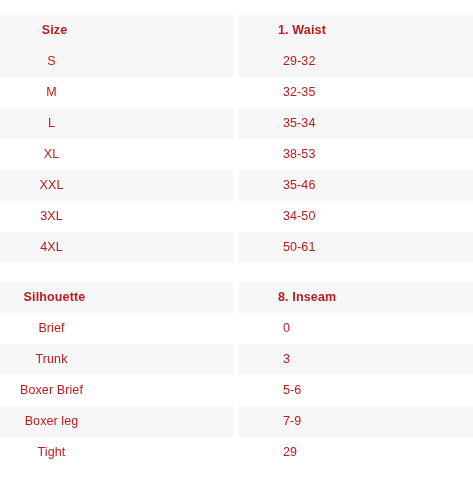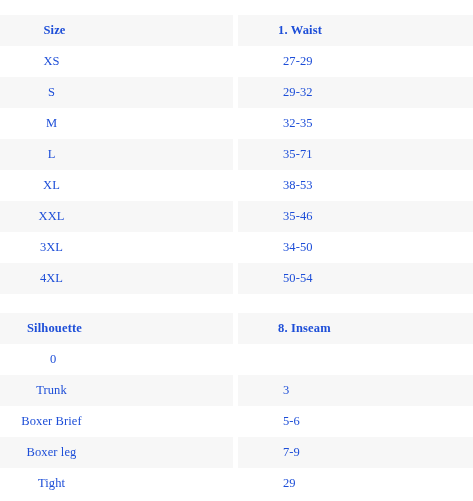--- a/index.html
+++ b/index.html
@@ -78,61 +78,55 @@
   .row.header .cell {
     font-weight: 700;
     color: #0b0b0b;
     letter-spacing: 0.15px;
   }
   .row.header .cell.col-label { padding-right: 124px; }
   .row.header .cell.col-value { padding-left: 40px; }
 
   .row .cell.col-label,
   .row .cell.col-value {
-    color: #1d4ed8;
-    font-family: Liberation Serif, serif;
+    color: #b91c1c;
   }
 </style>
 </head>
 <body>
 
 <div class="size-guide">
 
   <div class="top-spacer"></div>
 
   <div class="table-section">
 
     <div class="row header shaded">
       <div class="cell col-label">Size</div>
       <div class="gutter"></div>
       <div class="cell col-value">1. Waist</div>
     </div>
 
-    <div class="row">
-      <div class="cell col-label">XS</div>
-      <div class="gutter"></div>
-      <div class="cell col-value">27-29</div>
-    </div>
 
     <div class="row shaded">
       <div class="cell col-label">S</div>
       <div class="gutter"></div>
       <div class="cell col-value">29-32</div>
     </div>
 
     <div class="row">
       <div class="cell col-label">M</div>
       <div class="gutter"></div>
       <div class="cell col-value">32-35</div>
     </div>
 
     <div class="row shaded">
       <div class="cell col-label">L</div>
       <div class="gutter"></div>
-      <div class="cell col-value">35-71</div>
+      <div class="cell col-value">35-34</div>
     </div>
 
     <div class="row">
       <div class="cell col-label">XL</div>
       <div class="gutter"></div>
       <div class="cell col-value">38-53</div>
     </div>
 
     <div class="row shaded">
       <div class="cell col-label">XXL</div>
@@ -142,36 +136,37 @@
 
     <div class="row">
       <div class="cell col-label">3XL</div>
       <div class="gutter"></div>
       <div class="cell col-value">34-50</div>
     </div>
 
     <div class="row shaded">
       <div class="cell col-label">4XL</div>
       <div class="gutter"></div>
-      <div class="cell col-value">50-54</div>
+      <div class="cell col-value">50-61</div>
     </div>
 
   </div>
 
   <div class="section-spacer"></div>
 
   <div class="table-section">
 
     <div class="row header shaded">
       <div class="cell col-label">Silhouette</div>
       <div class="gutter"></div>
       <div class="cell col-value">8. Inseam</div>
     </div>
 
     <div class="row">
+      <div class="cell col-label">Brief</div>
       <div class="gutter"></div>
       <div class="cell col-value">0</div>
     </div>
 
     <div class="row shaded">
       <div class="cell col-label">Trunk</div>
       <div class="gutter"></div>
       <div class="cell col-value">3</div>
     </div>
 

